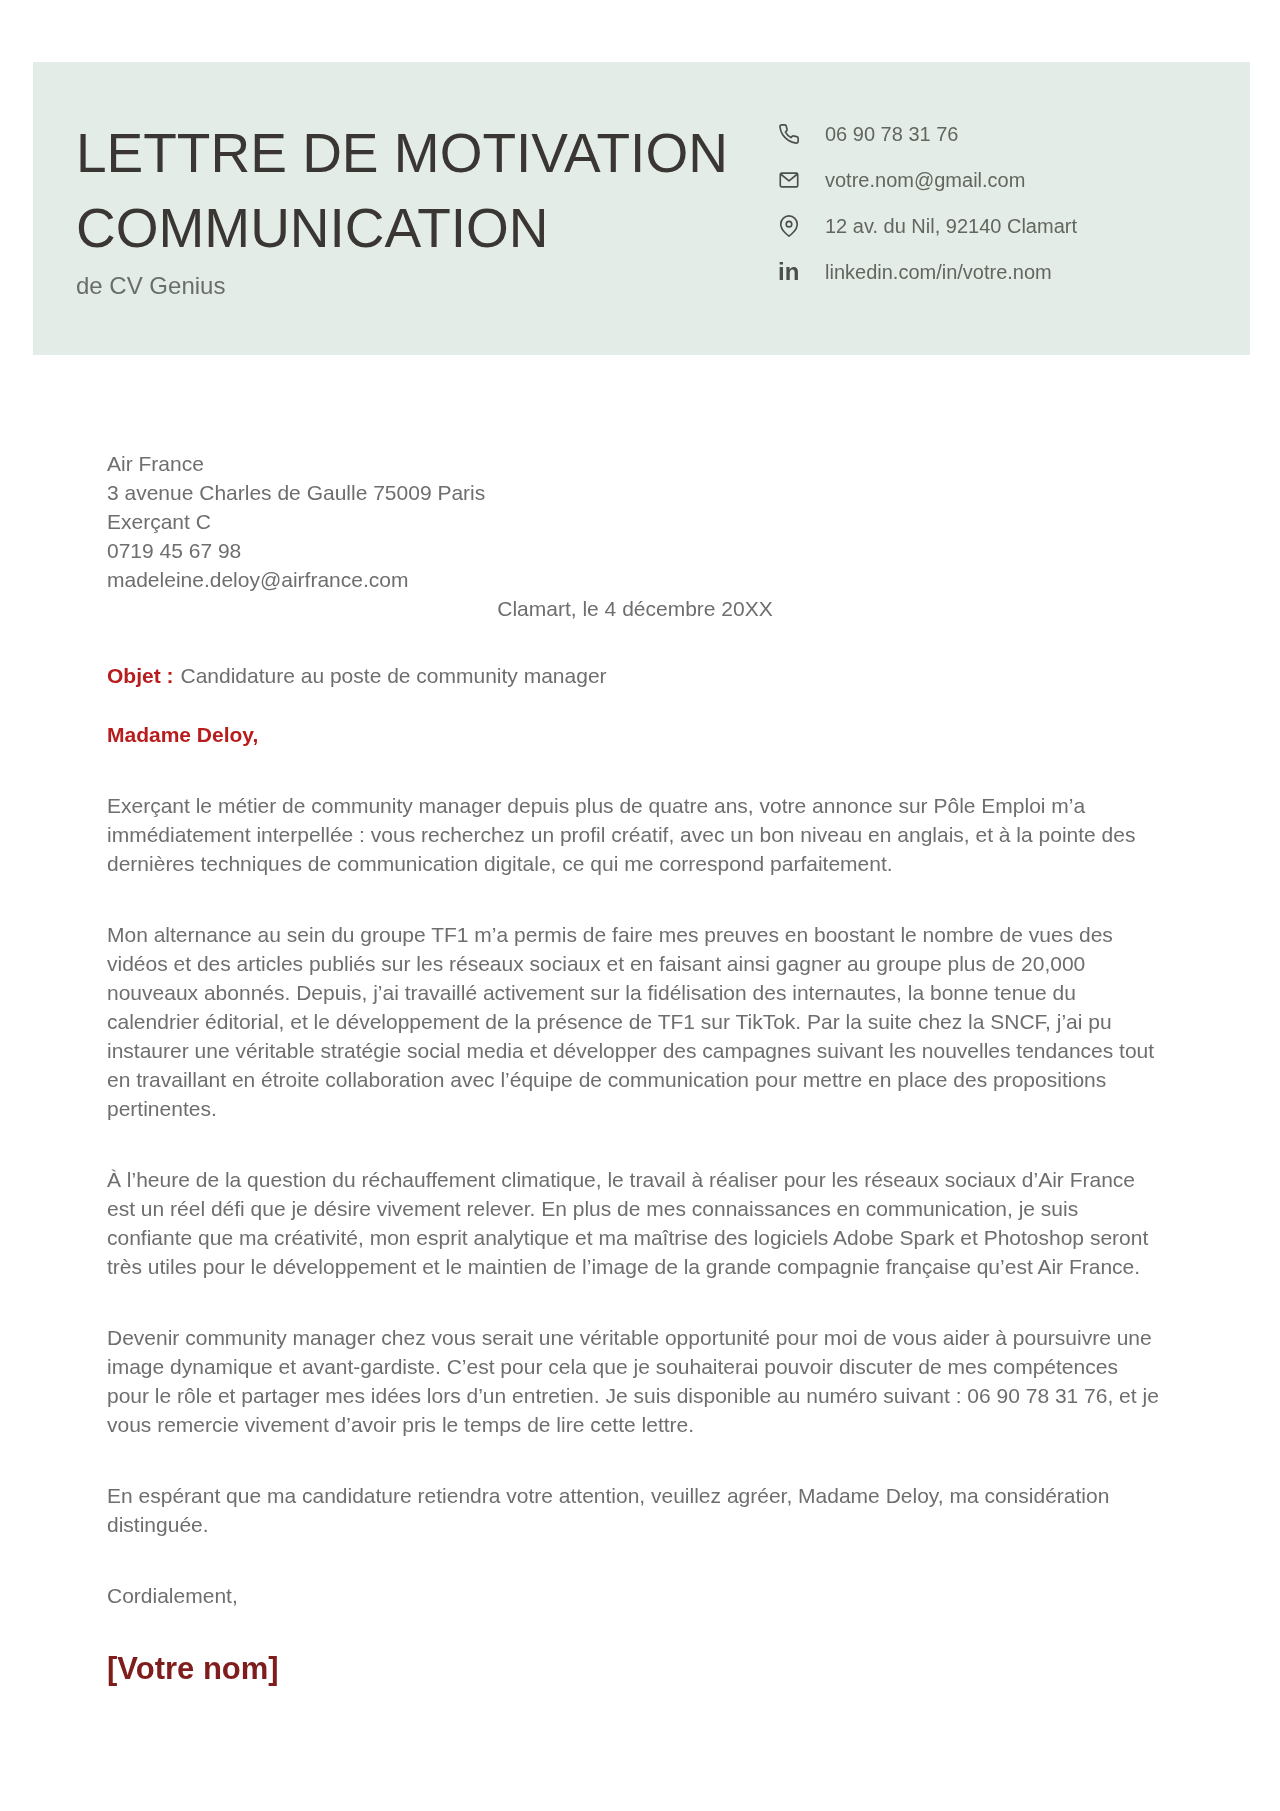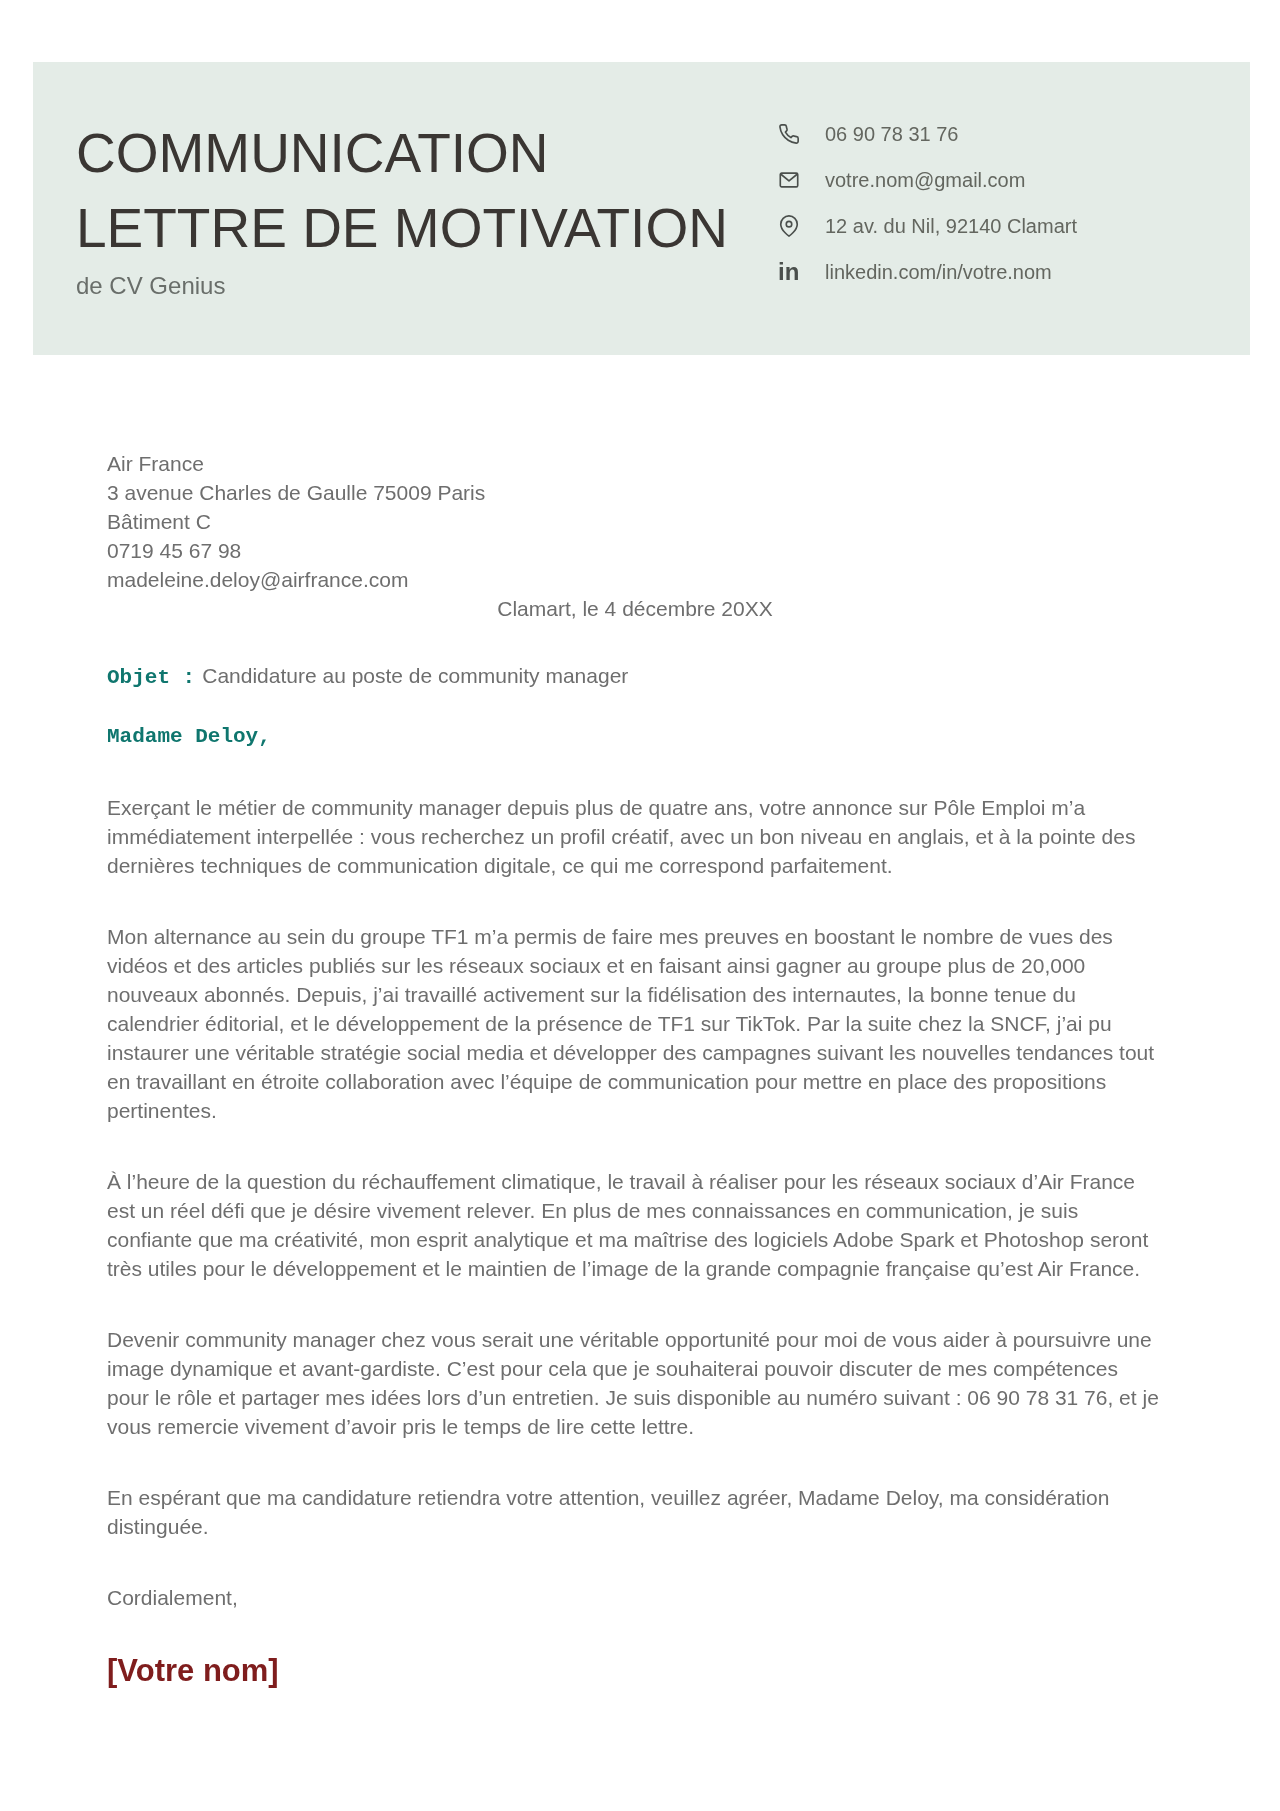--- a/index.html
+++ b/index.html
@@ -73,42 +73,42 @@
     left: 107px; top: 355px;
     width: 1056px;
     font-size: 21px;
     line-height: 29px;
     color: #6e6e6e;
   }
   .recipient { margin-top: 94px; }
   .recipient-line { display: block; }
   .date { text-align: center; }
   .subject { margin-top: 38px; }
-  .bold { font-weight: 700; color: #0f766e; font-family: Liberation Mono, monospace; }
+  .bold { font-weight: 700; color: #b91c1c; }
   .subject-label { margin-right: 7px; }
   .salutation { margin-top: 30px; }
   .para { margin-top: 42px; }
   .closing { margin-top: 42px; }
   .signature {
     margin-top: 44px;
     font-size: 31px;
     font-weight: 700;
     color: #7f1d1d;
   }
 </style>
 </head>
 <body>
 
 <div class="page">
 
   <header class="header">
     <div class="header-left">
       <h1 class="title">
+        <span class="title-line">LETTRE DE MOTIVATION</span>
         <span class="title-line">COMMUNICATION</span>
-        <span class="title-line">LETTRE DE MOTIVATION</span>
       </h1>
       <div class="subtitle">de CV Genius</div>
     </div>
 
     <ul class="contact">
       <li class="contact-row">
         <span class="cicon">
           <svg viewBox="0 0 24 24" fill="none" stroke="currentColor" stroke-width="1.8" stroke-linecap="round" stroke-linejoin="round">
             <path d="M22 16.92v3a2 2 0 0 1-2.18 2 19.79 19.79 0 0 1-8.63-3.07 19.5 19.5 0 0 1-6-6 19.79 19.79 0 0 1-3.07-8.67A2 2 0 0 1 4.11 2h3a2 2 0 0 1 2 1.72 12.84 12.84 0 0 0 .7 2.81 2 2 0 0 1-.45 2.11L8.09 9.91a16 16 0 0 0 6 6l1.27-1.27a2 2 0 0 1 2.11-.45 12.84 12.84 0 0 0 2.81.7A2 2 0 0 1 22 16.92z"></path>
           </svg>
@@ -139,21 +139,21 @@
         </span>
         <span class="clabel">linkedin.com/in/votre.nom</span>
       </li>
     </ul>
   </header>
 
   <main class="letter">
     <div class="recipient">
       <span class="recipient-line">Air France</span>
       <span class="recipient-line">3 avenue Charles de Gaulle 75009 Paris</span>
-      <span class="recipient-line">Bâtiment C</span>
+      <span class="recipient-line">Exerçant C</span>
       <span class="recipient-line">0719 45 67 98</span>
       <span class="recipient-line">madeleine.deloy@airfrance.com</span>
     </div>
 
     <div class="date">Clamart, le 4 décembre 20XX</div>
 
     <div class="subject">
       <span class="bold subject-label">Objet :</span><span>Candidature au poste de community manager</span>
     </div>
 

